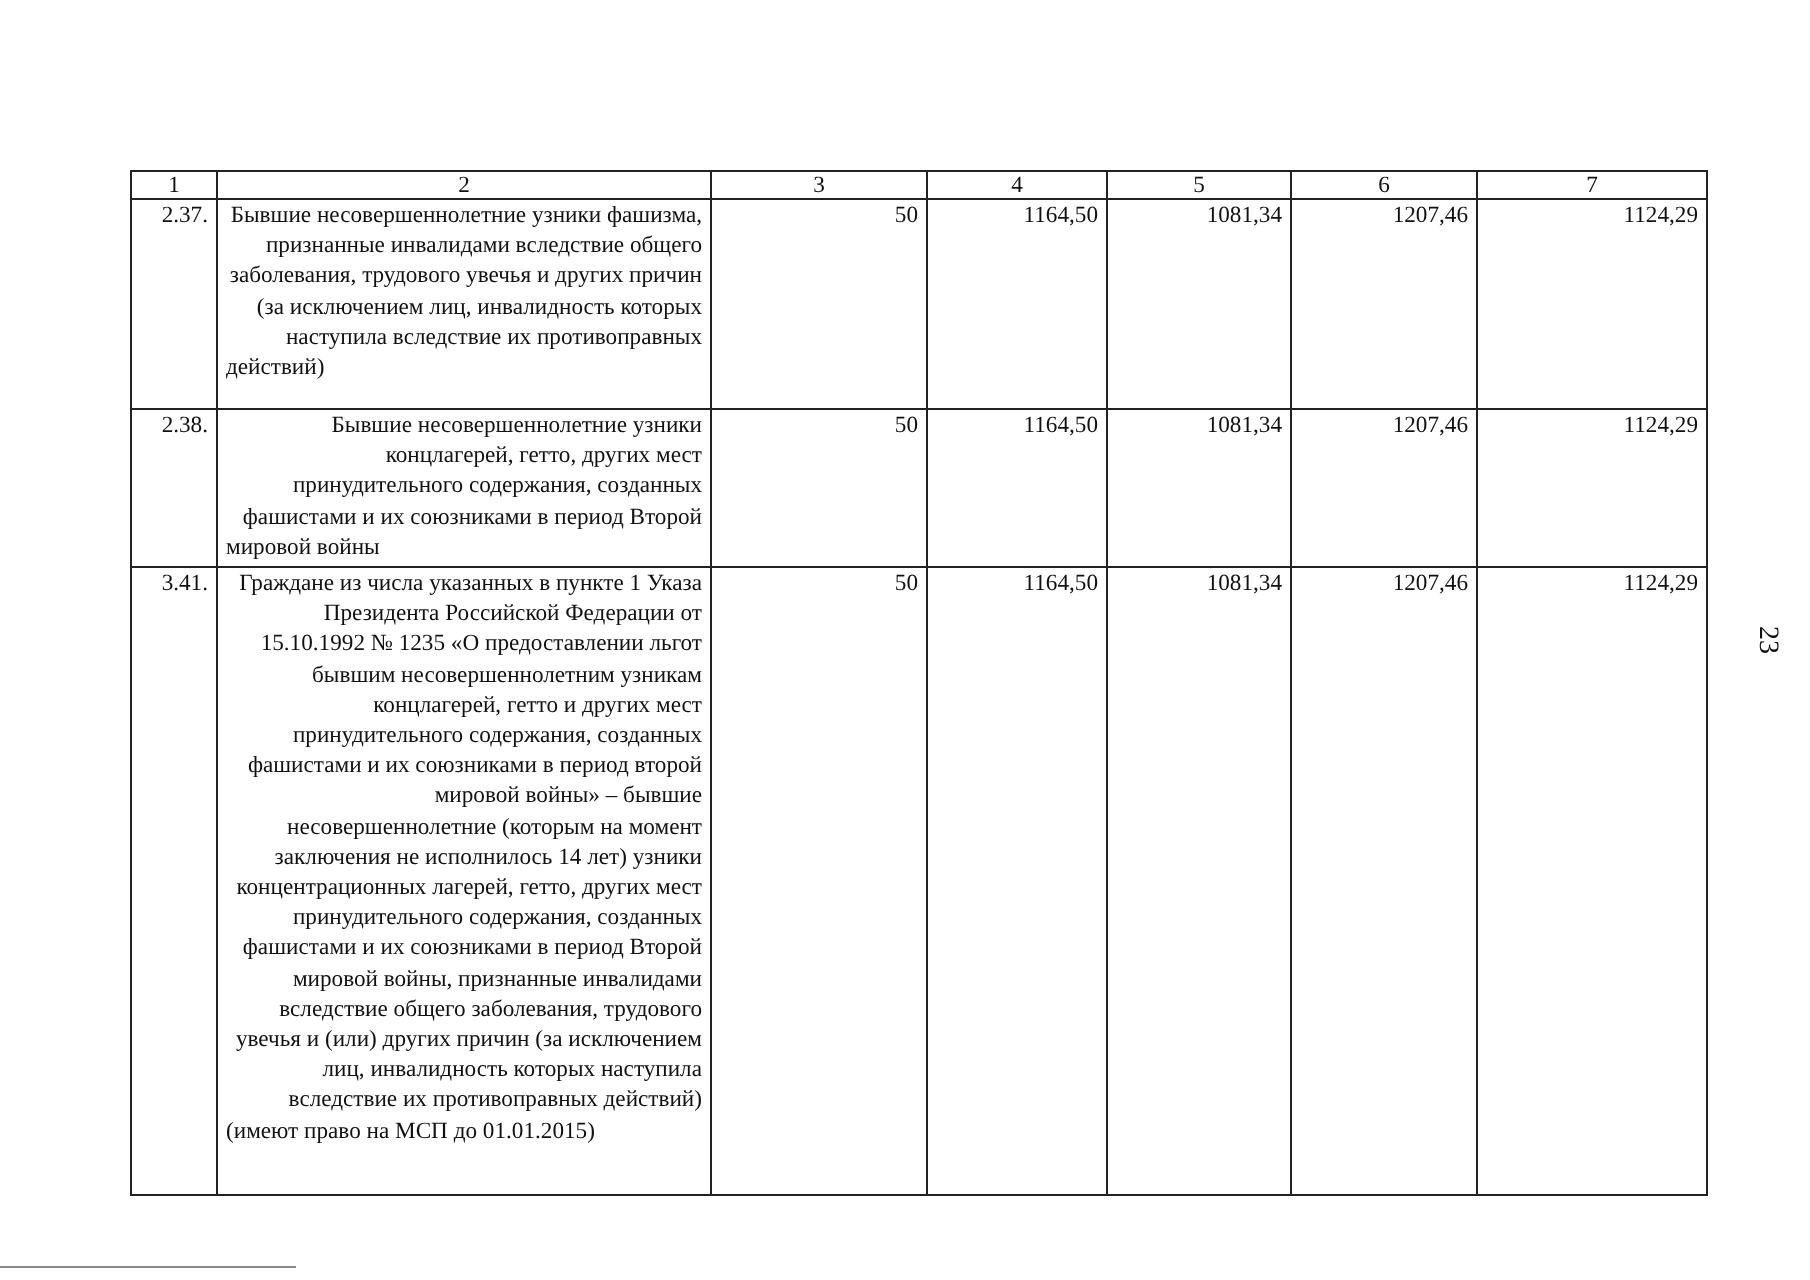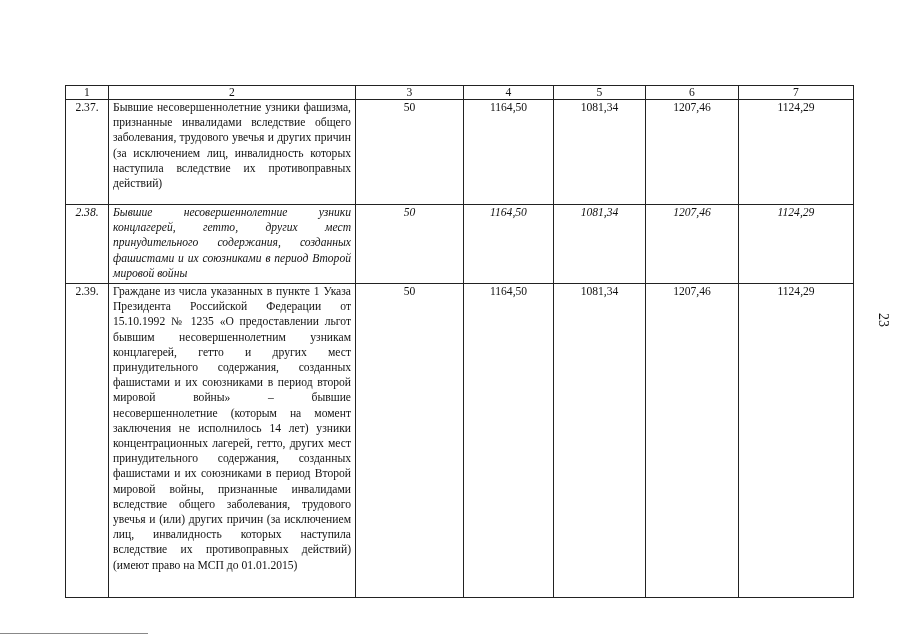--- a/index.html
+++ b/index.html
@@ -6,28 +6,28 @@
   body {
     width: 905px; height: 640px; background: #ffffff; position: relative; overflow: hidden;
     font-family: "Liberation Serif", "DejaVu Serif", serif; color: #111;
   }
   table.doc {
     position: absolute; left: 65px; top: 85px;
     width: 788px; border-collapse: collapse; table-layout: fixed;
     font-size: 11.6px; line-height: 15.2px;
   }
   table.doc td {
-    border: 1px solid #222; padding: 0 4px; vertical-align: top;
+    border: 1px solid #222; padding: 0 4px; vertical-align: top; text-align: right;
   }
   table.doc tr.hdr td { text-align: center; height: 13px; line-height: 13px; padding-top: 0; padding-bottom: 0; }
   td.num { text-align: center; }
   td.txt { text-align: justify; text-align-last: left; hyphens: none; }
   td.val { text-align: center; margin-top: 36px; }
   tr.r237 td { height: 104px; }
-  tr.r238 td { height: 78px; font-style: italic; }
+  tr.r238 td { height: 78px; }
   tr.r239 td { height: 313px; }
   .pagenum {
     position: absolute; left: 876px; top: 312px; font-size: 14px;
     transform: rotate(90deg); transform-origin: center;
   }
   .footline {
     position: absolute; left: 0px; top: 633px; width: 148px; height: 1px; background: #888;
   }
 </style>
 </head>
@@ -65,21 +65,21 @@
   <tr class="r238">
     <td class="num">2.38.</td>
     <td class="txt">Бывшие несовершеннолетние узники концлагерей, гетто, других мест принудительного содержания, созданных фашистами и их союзниками в период Второй мировой войны</td>
     <td class="val">50</td>
     <td class="val">1164,50</td>
     <td class="val">1081,34</td>
     <td class="val">1207,46</td>
     <td class="val">1124,29</td>
   </tr>
   <tr class="r239">
-    <td class="num">2.39.</td>
+    <td class="num">3.41.</td>
     <td class="txt">Граждане из числа указанных в пункте 1 Указа Президента Российской Федерации от 15.10.1992 № 1235 «О предоставлении льгот бывшим несовершеннолетним узникам концлагерей, гетто и других мест принудительного содержания, созданных фашистами и их союзниками в период второй мировой войны» – бывшие несовершеннолетние (которым на момент заключения не исполнилось 14 лет) узники концентрационных лагерей, гетто, других мест принудительного содержания, созданных фашистами и их союзниками в период Второй мировой войны, признанные инвалидами вследствие общего заболевания, трудового увечья и (или) других причин (за исключением лиц, инвалидность которых наступила вследствие их противоправных действий) (имеют право на МСП до 01.01.2015)</td>
     <td class="val">50</td>
     <td class="val">1164,50</td>
     <td class="val">1081,34</td>
     <td class="val">1207,46</td>
     <td class="val">1124,29</td>
   </tr>
 </tbody>
   </table>
 

